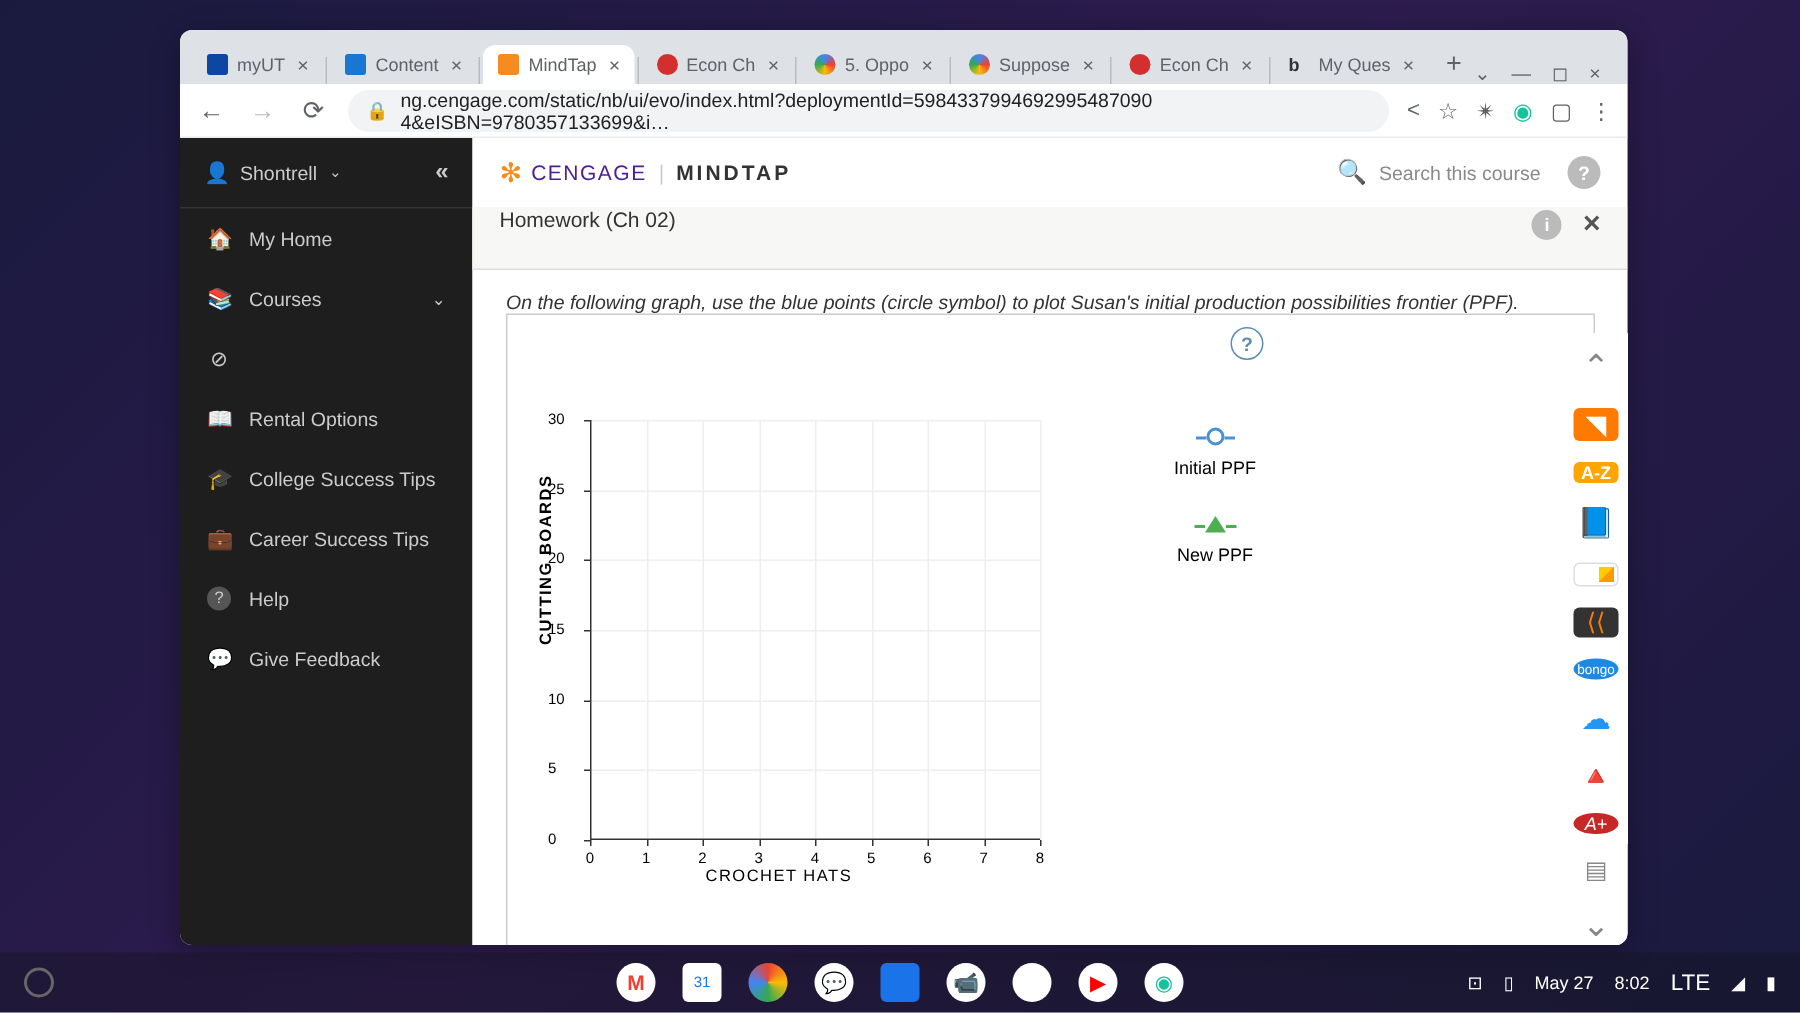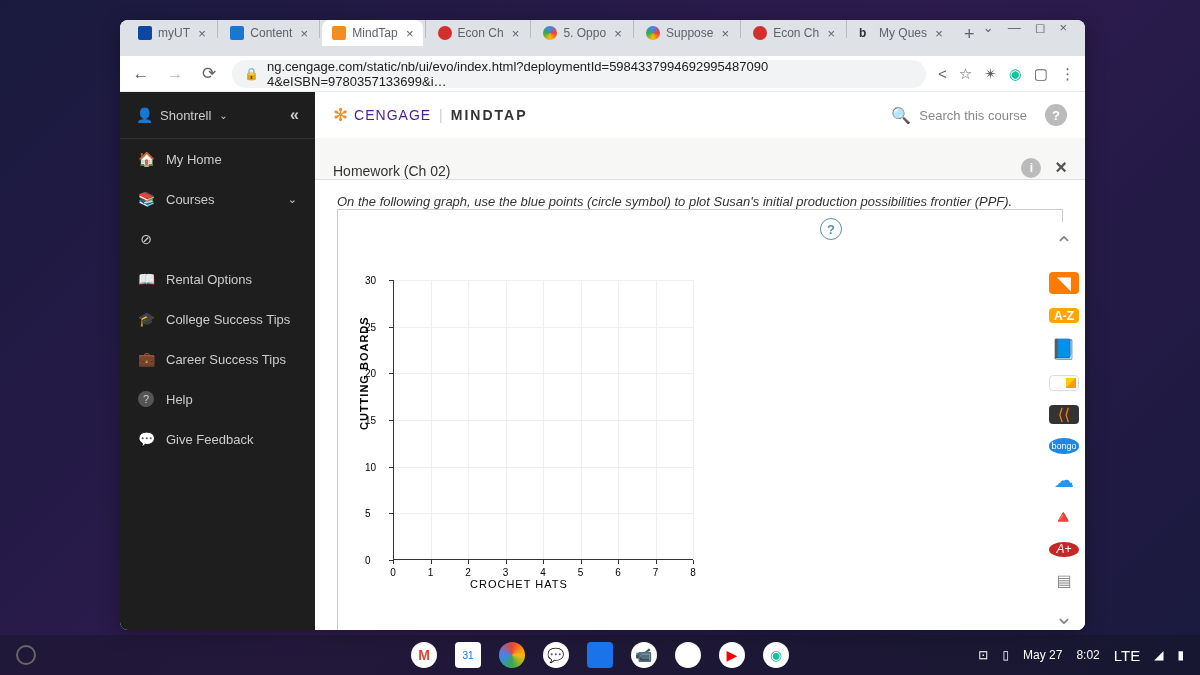--- a/index.html
+++ b/index.html
@@ -1,18 +1,18 @@
 <!DOCTYPE html>
 <html><head>
 <meta charset="utf-8">
 <style>
 *{margin:0;padding:0;box-sizing:border-box;font-family:Arial,Helvetica,sans-serif}
 body{background:linear-gradient(135deg,#1a1a3e 0%,#2d1b4e 50%,#1a1a3e 100%);width:1200px;height:675px;overflow:hidden;position:relative}
 .browser{position:absolute;top:20px;left:120px;right:115px;bottom:45px;background:#fff;border-radius:8px;overflow:hidden;display:flex;flex-direction:column;box-shadow:0 4px 20px rgba(0,0,0,0.3)}
-.tab-bar{height:36px;background:#dee1e6;display:flex;align-items:flex-start;padding:0 8px;gap:0}
+.tab-bar{height:36px;background:#dee1e6;display:flex;align-items:flex-end;padding:0 8px;gap:0}
 .tab{display:flex;align-items:center;gap:6px;padding:6px 10px;font-size:12px;color:#5f6368;border-radius:8px 8px 0 0;max-width:105px;white-space:nowrap;overflow:hidden}
 .tab.active{background:#fff}
 .tab-icon{width:14px;height:14px;flex-shrink:0;border-radius:2px}
 .tab-close{width:12px;height:12px;flex-shrink:0;display:flex;align-items:center;justify-content:center;font-size:13px;color:#5f6368}
 .tab-sep{width:1px;height:18px;background:#b8bbbf;margin:0 2px}
 .tab-add{width:28px;height:28px;display:flex;align-items:center;justify-content:center;font-size:18px;color:#5f6368;margin-left:4px}
 .win-controls{margin-left:auto;display:flex;gap:14px;padding-right:10px;color:#5f6368}
 .win-controls span{font-size:13px}
 .addr-bar{height:36px;background:#fff;display:flex;align-items:center;padding:0 10px;gap:12px;border-bottom:1px solid #e8eaed}
 .nav-arrow{width:22px;height:22px;display:flex;align-items:center;justify-content:center;color:#5f6368;font-size:17px}
@@ -31,21 +31,21 @@
 .main{flex:1;background:#fff;display:flex;flex-direction:column;position:relative}
 .brand-bar{height:46px;display:flex;align-items:center;padding:0 18px;font-size:14px;justify-content:space-between}
 .brand{display:flex;align-items:center;gap:6px}
 .brand-logo{color:#f68b1f;font-size:18px}
 .brand-cengage{color:#4c1d95;font-weight:normal;letter-spacing:1px}
 .brand-sep{color:#ccc;margin:0 2px}
 .brand-mindtap{color:#333;letter-spacing:2px;font-weight:600}
 .search-course{display:flex;align-items:center;gap:8px;color:#888;font-size:13px}
 .search-course .q-icon{color:#f68b1f;font-size:16px}
 .help-circle{width:22px;height:22px;border-radius:50%;background:#bbb;color:#fff;display:flex;align-items:center;justify-content:center;font-size:13px;font-weight:bold}
-.hw-bar{height:42px;background:#f7f7f5;display:flex;align-items:flex-end;padding:0 18px;font-size:14px;color:#333;border-bottom:1px solid #ddd;justify-content:space-between}
+.hw-bar{height:42px;background:#f7f7f5;display:flex;align-items:flex-start;padding:0 18px;font-size:14px;color:#333;border-bottom:1px solid #ddd;justify-content:space-between}
 .hw-right{display:flex;gap:14px;align-items:center;color:#888}
 .hw-right span{font-size:17px}
 .graph-area{flex:1;padding:14px 22px;overflow:auto;position:relative}
 .instruction{font-style:italic;font-size:13px;color:#333;margin-bottom:0}
 .graph-panel{border:1px solid #ccc;height:430px;position:relative;background:#fff}
 .graph-help{position:absolute;top:8px;right:220px;width:22px;height:22px;border:1px solid #5c8db8;border-radius:50%;color:#5c8db8;display:flex;align-items:center;justify-content:center;font-size:13px;font-weight:bold}
 .chart{position:absolute;left:55px;top:70px;width:300px;height:280px}
 .grid-line-h{position:absolute;left:0;right:0;border-top:1px solid #eee}
 .grid-line-v{position:absolute;top:0;bottom:0;border-left:1px solid #eee}
 .axis-x{position:absolute;left:0;right:0;bottom:0;border-top:1.5px solid #333}
@@ -285,20 +285,34 @@
             <span class="tick-x" style="left:25%">2</span>
             <span class="tick-x" style="left:37.5%">3</span>
             <span class="tick-x" style="left:50%">4</span>
             <span class="tick-x" style="left:62.5%">5</span>
             <span class="tick-x" style="left:75%">6</span>
             <span class="tick-x" style="left:87.5%">7</span>
             <span class="tick-x" style="left:100%">8</span>
           </div>
           <div class="ylabel">CUTTING BOARDS</div>
           <div class="xlabel">CROCHET HATS</div>
+          <div class="legend">
+            <div class="legend-item">
+              <div class="legend-marker">
+                  <div class="marker-circle"></div>
+                </div>
+              <span>Initial PPF</span>
+            </div>
+            <div class="legend-item">
+              <div class="legend-marker">
+                  <div class="marker-triangle"></div>
+                </div>
+              <span>New PPF</span>
+            </div>
+          </div>
         </div>
       </div>
 
       <div class="right-tools">
         <div class="tool chevup">⌃</div>
         <div class="tool rss">◥</div>
         <div class="tool az">A-Z</div>
         <div class="tool book">📘</div>
         <div class="tool note"></div>
         <div class="tool hilite">⟨⟨</div>

